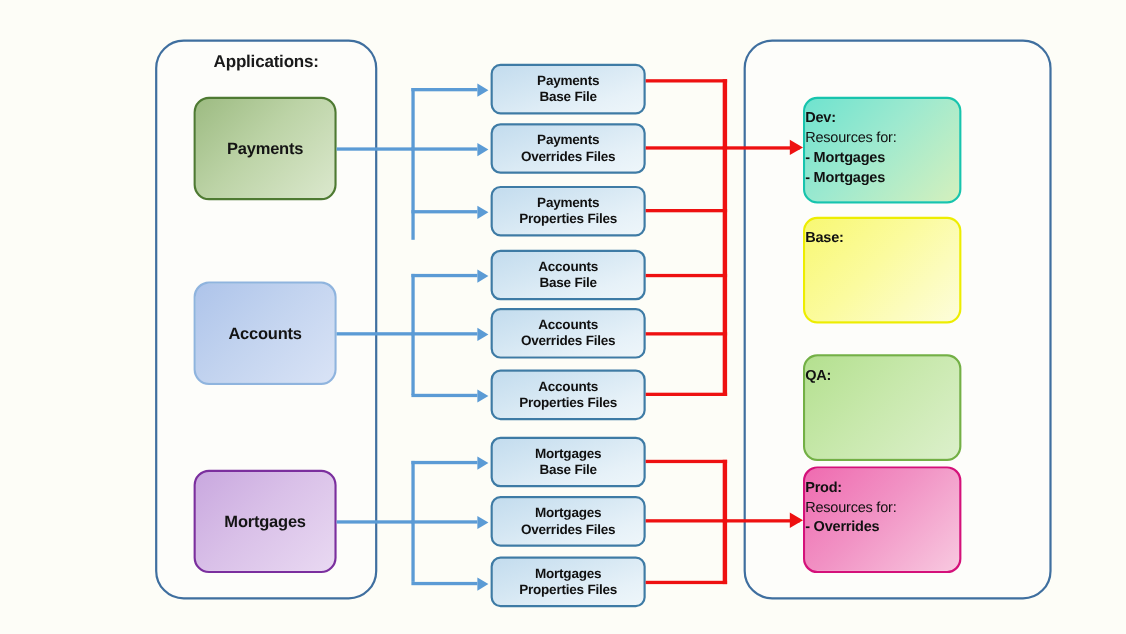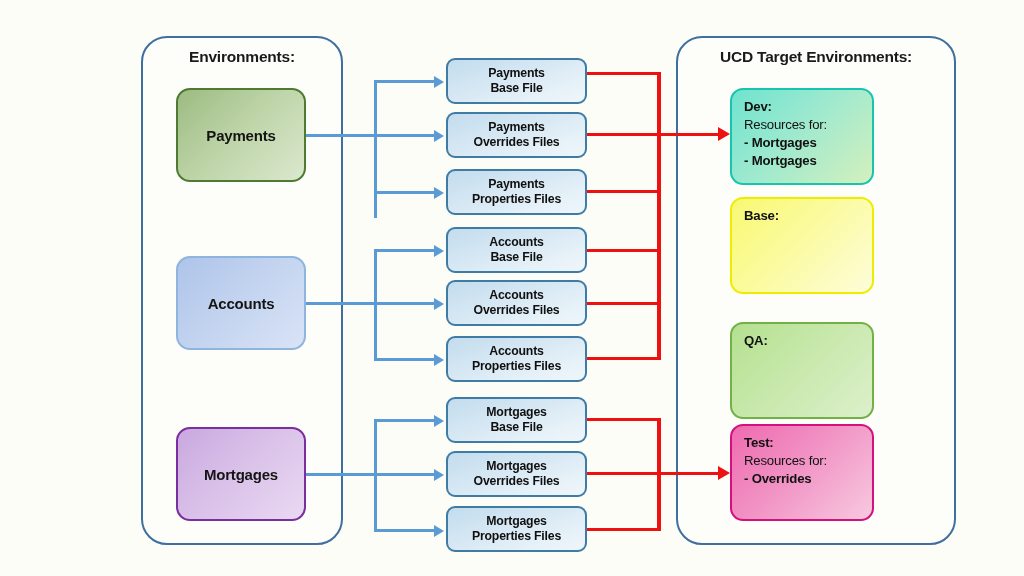--- a/index.html
+++ b/index.html
@@ -92,21 +92,21 @@
   }
 
   
   .env-box {
     position: absolute;
     left: 730px;
     width: 144px;
     height: 97px;
     border-radius: 13px;
     box-sizing: border-box;
-    padding: 8px 0 0 12px;
+    padding: 8px 0 0 0;
     font-size: 13.2px;
     color: #111111;
     line-height: 1.36;
     letter-spacing: -0.2px;
   }
   .env-head { font-weight: bold; display: block; }
   .env-sub  { font-weight: normal; display: block; }
   .env-item { font-weight: bold; display: block; }
 
   #env-dev {
@@ -152,21 +152,21 @@
     border-bottom: 7px solid transparent;
     border-left: 12px solid #ee1111;
   }
 </style>
 </head>
 <body>
 
 <div id="canvas">
 
   <div class="panel" id="panel-applications"></div>
-  <div class="panel-title" id="title-applications">Environments:</div>
+  <div class="panel-title" id="title-applications">Applications:</div>
 
   <div class="app-box" id="app-payments">
     <span>Payments</span>
   </div>
   <div class="app-box" id="app-accounts">
     <span>Accounts</span>
   </div>
   <div class="app-box" id="app-mortgages">
     <span>Mortgages</span>
   </div>
@@ -204,39 +204,38 @@
   <div class="file-box" style="top:451px">
     <span>Mortgages</span>
     <span>Overrides Files</span>
   </div>
   <div class="file-box" style="top:506px">
     <span>Mortgages</span>
     <span>Properties Files</span>
   </div>
 
   <div class="panel" id="panel-environments"></div>
-  <div class="panel-title" id="title-environments">UCD Target Environments:</div>
 
   <div class="env-box" id="env-dev">
     <span class="env-head">Dev:</span>
     <span class="env-sub">Resources for:</span>
     <span class="env-item">- Mortgages</span>
     <span class="env-item">- Mortgages</span>
   </div>
 
   <div class="env-box" id="env-test">
     <span class="env-head">Base:</span>
   </div>
 
   <div class="env-box" id="env-qa">
     <span class="env-head">QA:</span>
   </div>
 
   <div class="env-box" id="env-prod">
-    <span class="env-head">Test:</span>
+    <span class="env-head">Prod:</span>
     <span class="env-sub">Resources for:</span>
     <span class="env-item">- Overrides</span>
   </div>
 
   <div class="conn blue-h" style="left:306px; top:134px; width:70px"></div>
   <div class="conn blue-v" style="left:374px; top:80px;  height:138px"></div>
   <div class="conn blue-h" style="left:374px; top:80px;  width:60px"></div>
   <div class="conn blue-h" style="left:374px; top:134px; width:60px"></div>
   <div class="conn blue-h" style="left:374px; top:191px; width:60px"></div>
   <div class="arrow-blue" style="left:434px; top:75.5px"></div>

